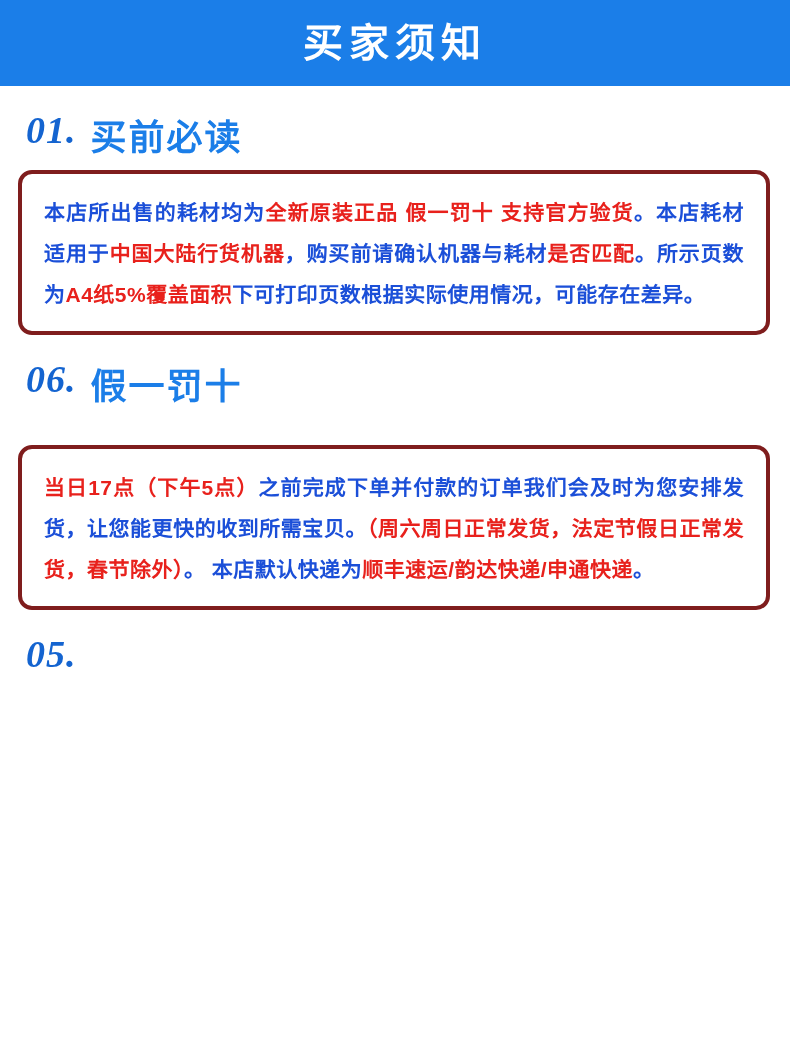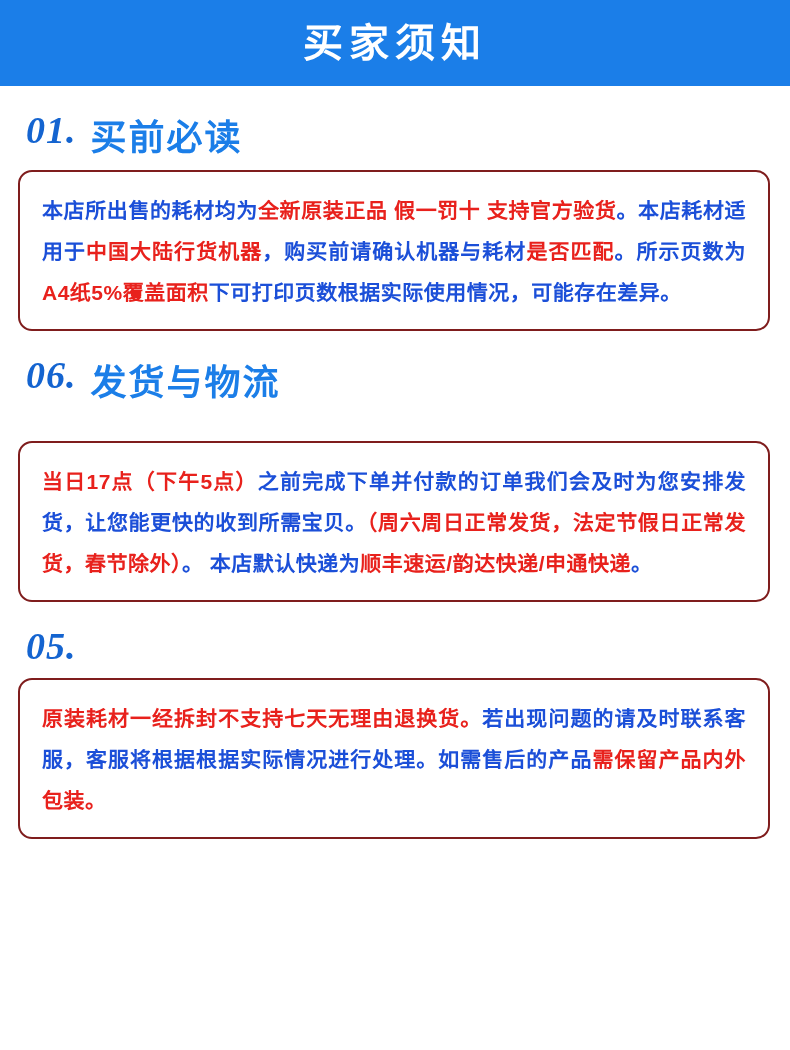--- a/index.html
+++ b/index.html
@@ -55,21 +55,21 @@
     margin-right: 14px;
   }
   .sec-name {
     color: #1b7ee8;
     font-size: 36px;
     font-weight: bold;
     letter-spacing: 2px;
   }
   
   .box {
-    border: 2px solid #7f1d1d;
+    border: 4px solid #7f1d1d;
     border-radius: 14px;
     background: #ffffff;
     padding: 18px 22px 20px 22px;
     box-sizing: border-box;
     margin: 0 auto;
     width: 752px;
   }
   .para {
     font-size: 21px;
     line-height: 41px;
@@ -104,29 +104,26 @@
       <span class="sec-name">买前必读</span>
     </div>
     <div class="box" id="sec1-box">
       <div class="para"><span class="blue">本店所出售的耗材均为</span><span class="red">全新原装正品 假一罚十 支持官方验货</span><span class="blue">。本店耗材适用于</span><span class="red">中国大陆行货机器</span><span class="blue">，购买前请确认机器与耗材</span><span class="red">是否匹配</span><span class="blue">。所示页数为</span><span class="red">A4纸5%覆盖面积</span><span class="blue">下可打印页数根据实际使用情况，可能存在差异。</span></div>
     </div>
   </div>
 
   <div class="section">
     <div class="sec-head">
       <span class="sec-num">06.</span>
-      <span class="sec-name">发货与物流</span>
+      <span class="sec-name">假一罚十</span>
     </div>
     <div class="box" id="sec2-box">
       <div class="para"><span class="red">当日17点（下午5点）</span><span class="blue">之前完成下单并付款的订单我们会及时为您安排发货，让您能更快的收到所需宝贝。</span><span class="red">（周六周日正常发货，法定节假日正常发货，春节除外）</span><span class="blue">。 本店默认快递为</span><span class="red">顺丰速运/韵达快递/申通快递</span><span class="blue">。</span></div>
     </div>
   </div>
 
   <div class="section">
     <div class="sec-head">
       <span class="sec-num">05.</span>
     </div>
-    <div class="box" id="sec3-box">
-      <div class="para"><span class="red">原装耗材一经拆封不支持七天无理由退换货。</span><span class="blue">若出现问题的请及时联系客服，客服将根据根据实际情况进行处理。如需售后的产品</span><span class="red">需保留产品内外包装。</span></div>
-    </div>
   </div>
 
 </div>
 
 </body></html>

